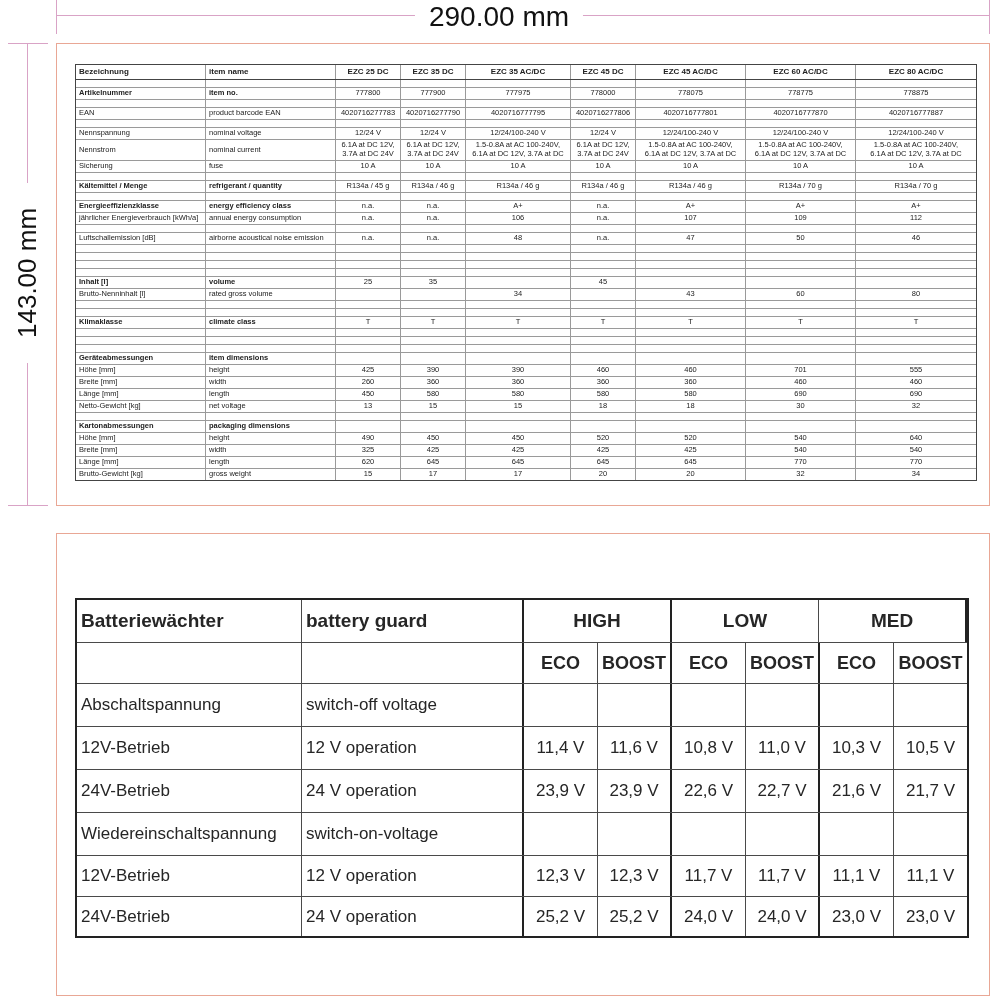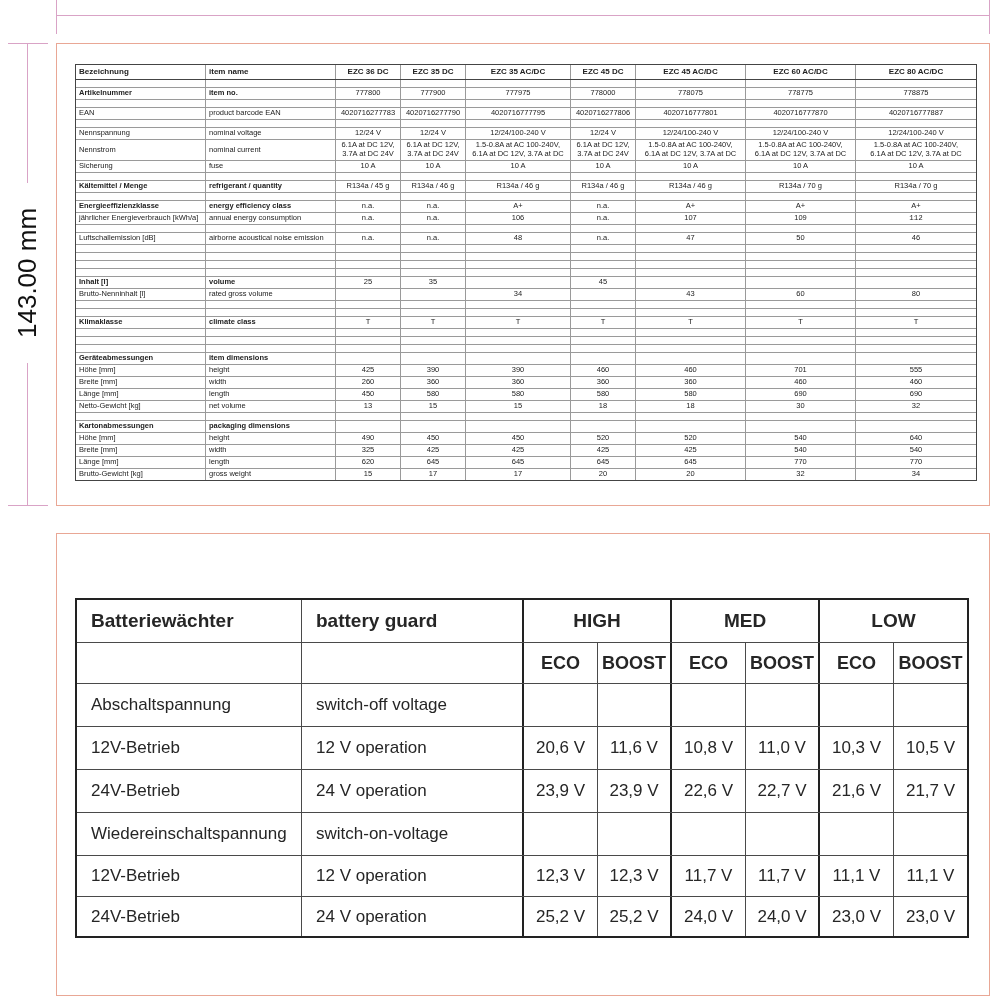--- a/index.html
+++ b/index.html
@@ -46,48 +46,49 @@
 
   
   #bat{position:absolute;left:75px;top:598px;width:894px;border:2px solid #222;
        box-sizing:border-box;background:#fff;}
   .brow{display:flex;border-bottom:1px solid #4a4a4a;}
   .brow:last-child{border-bottom:none;}
   .bcell{box-sizing:border-box;font-size:17px;color:#262626;display:flex;
          align-items:center;justify-content:center;border-right:1px solid #4a4a4a;
          overflow:hidden;}
   .bcell:last-child{border-right:none;}
-  .bcell.label{justify-content:flex-start;padding-left:14px;}
+  .bcell.label{justify-content:flex-start;padding-left:4px;}
   .bcell.hdr{font-weight:bold;font-size:19px;}
   .bcell.grp{font-weight:bold;font-size:19px;}
   .bcell.sub{font-weight:bold;font-size:18px;}
   .bcell.bR{border-right:2px solid #222;}
 </style>
 </head>
 <body>
 
 <div class="canvas">
 
   <div class="dimline" id="dim-w-line"></div>
   <div class="dimline" id="dim-w-tick-l"></div>
   <div class="dimline" id="dim-w-tick-r"></div>
+  <div class="dim-label" id="wlabel">290.00 mm</div>
 
   <div class="dimline" id="dim-h-line"></div>
   <div class="dimline" id="dim-h-tick-t"></div>
   <div class="dimline" id="dim-h-tick-b"></div>
   <div class="dim-label" id="hlabel">143.00 mm</div>
 
   <div class="frame" id="frame-top"></div>
   <div class="frame" id="frame-bottom"></div>
 
   <div id="spec">
       <div class="srow h-hdr header">
         <div class="scell label" style="width: 130px;">Bezeichnung</div>
         <div class="scell label" style="width: 130px;">item name</div>
-        <div class="scell" style="width: 65px;">EZC 36 DC</div>
+        <div class="scell" style="width: 65px;">EZC 25 DC</div>
         <div class="scell" style="width: 65px;">EZC 35 DC</div>
         <div class="scell" style="width: 105px;">EZC 35 AC/DC</div>
         <div class="scell" style="width: 65px;">EZC 45 DC</div>
         <div class="scell" style="width: 110px;">EZC 45 AC/DC</div>
         <div class="scell" style="width: 110px;">EZC 60 AC/DC</div>
         <div class="scell" style="width: 120px;">EZC 80 AC/DC</div>
       </div>
       <div class="srow h-e">
         <div class="scell label" style="width: 130px;"></div>
         <div class="scell label" style="width: 130px;"></div>
@@ -222,21 +223,21 @@
       </div>
       <div class="srow h-d">
         <div class="scell label" style="width: 130px;">jährlicher Energieverbrauch [kWh/a]</div>
         <div class="scell label" style="width: 130px;">annual energy consumption</div>
         <div class="scell" style="width: 65px;">n.a.</div>
         <div class="scell" style="width: 65px;">n.a.</div>
         <div class="scell" style="width: 105px;">106</div>
         <div class="scell" style="width: 65px;">n.a.</div>
         <div class="scell" style="width: 110px;">107</div>
         <div class="scell" style="width: 110px;">109</div>
-        <div class="scell" style="width: 120px; font-family: Liberation Mono, monospace;">112</div>
+        <div class="scell" style="width: 120px;">112</div>
       </div>
       <div class="srow h-e">
         <div class="scell label" style="width: 130px;"></div>
         <div class="scell label" style="width: 130px;"></div>
         <div class="scell" style="width: 65px;"></div>
         <div class="scell" style="width: 65px;"></div>
         <div class="scell" style="width: 105px;"></div>
         <div class="scell" style="width: 65px;"></div>
         <div class="scell" style="width: 110px;"></div>
         <div class="scell" style="width: 110px;"></div>
@@ -424,21 +425,21 @@
         <div class="scell" style="width: 65px;">450</div>
         <div class="scell" style="width: 65px;">580</div>
         <div class="scell" style="width: 105px;">580</div>
         <div class="scell" style="width: 65px;">580</div>
         <div class="scell" style="width: 110px;">580</div>
         <div class="scell" style="width: 110px;">690</div>
         <div class="scell" style="width: 120px;">690</div>
       </div>
       <div class="srow h-d">
         <div class="scell label" style="width: 130px;">Netto-Gewicht [kg]</div>
-        <div class="scell label" style="width: 130px;">net volume</div>
+        <div class="scell label" style="width: 130px;">net voltage</div>
         <div class="scell" style="width: 65px;">13</div>
         <div class="scell" style="width: 65px;">15</div>
         <div class="scell" style="width: 105px;">15</div>
         <div class="scell" style="width: 65px;">18</div>
         <div class="scell" style="width: 110px;">18</div>
         <div class="scell" style="width: 110px;">30</div>
         <div class="scell" style="width: 120px;">32</div>
       </div>
       <div class="srow h-e">
         <div class="scell label" style="width: 130px;"></div>
@@ -505,22 +506,22 @@
         <div class="scell" style="width: 110px;">20</div>
         <div class="scell" style="width: 110px;">32</div>
         <div class="scell" style="width: 120px;">34</div>
       </div>
     </div>
   <div id="bat">
       <div class="brow" style="height: 42px;">
         <div class="bcell label hdr" style="width: 225px;">Batteriewächter</div>
         <div class="bcell label hdr bR" style="width: 222px;">battery guard</div>
         <div class="bcell grp bR" style="width: 148px;">HIGH</div>
+        <div class="bcell grp" style="width: 147px;">LOW</div>
         <div class="bcell grp bR" style="width: 148px;">MED</div>
-        <div class="bcell grp" style="width: 147px;">LOW</div>
       </div>
       <div class="brow" style="height: 40px;">
         <div class="bcell " style="width: 225px;"></div>
         <div class="bcell bR" style="width: 222px;"></div>
         <div class="bcell sub" style="width: 74px;">ECO</div>
         <div class="bcell sub bR" style="width: 74px;">BOOST</div>
         <div class="bcell sub" style="width: 74px;">ECO</div>
         <div class="bcell sub bR" style="width: 74px;">BOOST</div>
         <div class="bcell sub" style="width: 74px;">ECO</div>
         <div class="bcell sub" style="width: 73px;">BOOST</div>
@@ -531,21 +532,21 @@
         <div class="bcell " style="width: 74px;"></div>
         <div class="bcell bR" style="width: 74px;"></div>
         <div class="bcell " style="width: 74px;"></div>
         <div class="bcell bR" style="width: 74px;"></div>
         <div class="bcell " style="width: 74px;"></div>
         <div class="bcell " style="width: 73px;"></div>
       </div>
       <div class="brow" style="height: 42px;">
         <div class="bcell label" style="width: 225px;">12V-Betrieb</div>
         <div class="bcell label bR" style="width: 222px;">12 V operation</div>
-        <div class="bcell " style="width: 74px;">20,6 V</div>
+        <div class="bcell " style="width: 74px;">11,4 V</div>
         <div class="bcell bR" style="width: 74px;">11,6 V</div>
         <div class="bcell " style="width: 74px;">10,8 V</div>
         <div class="bcell bR" style="width: 74px;">11,0 V</div>
         <div class="bcell " style="width: 74px;">10,3 V</div>
         <div class="bcell " style="width: 73px;">10,5 V</div>
       </div>
       <div class="brow" style="height: 42px;">
         <div class="bcell label" style="width: 225px;">24V-Betrieb</div>
         <div class="bcell label bR" style="width: 222px;">24 V operation</div>
         <div class="bcell " style="width: 74px;">23,9 V</div>

